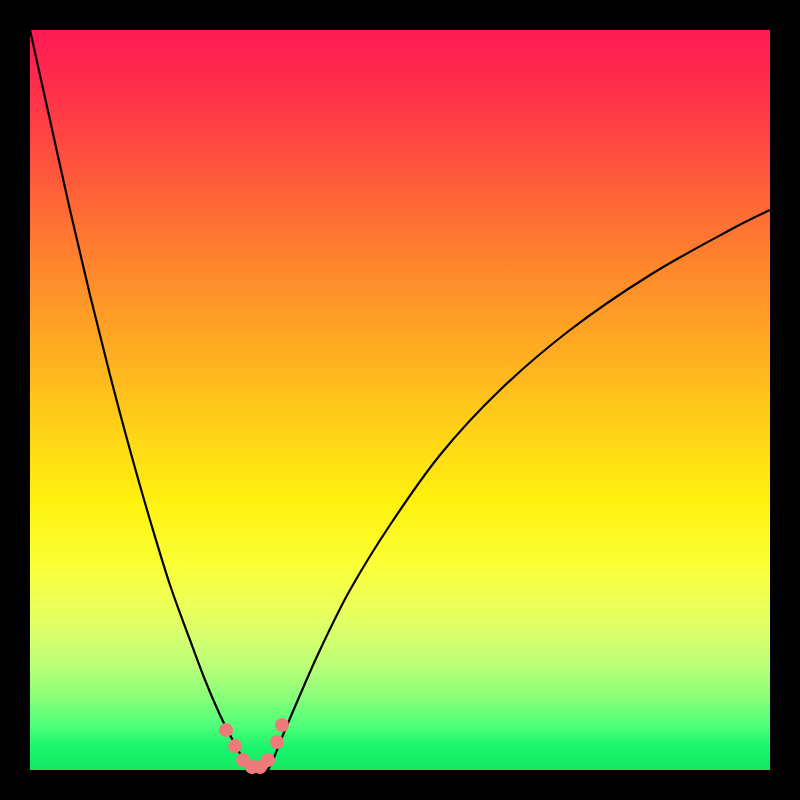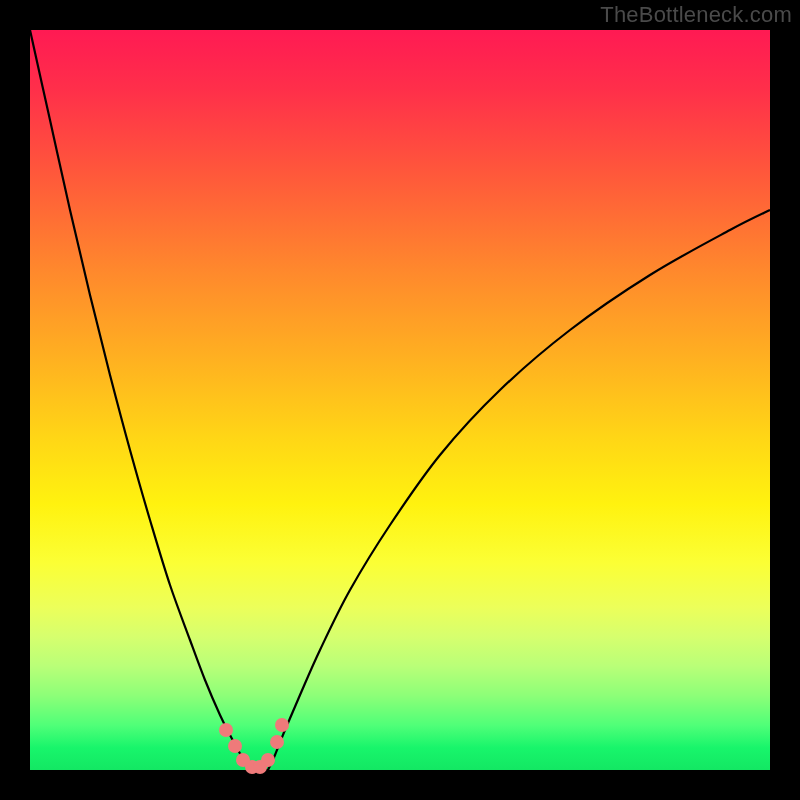--- a/index.html
+++ b/index.html
@@ -59,21 +59,20 @@
     font-weight: 500;
     letter-spacing: 0.2px;
     user-select: none;
   }
 </style>
 </head>
 <body>
 
 <div class="frame">
 
-  <div class="watermark">TheBottleneck.com</div>
 
   <div class="plot-area">
     <svg class="curve" viewBox="0 0 740 740">
       <path id="series-left" fill="none" stroke="#000000" stroke-width="2.2" d="M0,0 C3.3,15.0 13.3,60.0 20,90 C26.7,120.0 33.3,150.8 40,180 C46.7,209.2 53.3,237.5 60,265 C66.7,292.5 73.3,319.2 80,345 C86.7,370.8 93.3,395.8 100,420 C106.7,444.2 113.3,467.5 120,490 C126.7,512.5 133.3,535.0 140,555 C146.7,575.0 154.2,594.2 160,610 C165.8,625.8 170.0,637.5 175,650 C180.0,662.5 185.8,675.8 190,685 C194.2,694.2 197.0,699.2 200,705 C203.0,710.8 205.7,715.8 208,720 C210.3,724.2 212.3,727.2 214,730 C215.7,732.8 217.0,735.3 218,737 C219.0,738.7 219.7,739.5 220,740"></path>
       <path id="series-floor" fill="none" stroke="#000000" stroke-width="2.2" d="M220,740 C220.7,740.0 222.7,740.0 224,740 C225.3,740.0 226.7,740.0 228,740 C229.3,740.0 230.7,740.0 232,740 C233.3,740.0 235.0,740.0 236,740 C237.0,740.0 237.7,740.0 238,740"></path>
       <path id="series-right" fill="none" stroke="#000000" stroke-width="2.2" d="M238,740 C239.2,737.5 242.2,731.7 245,725 C247.8,718.3 250.8,710.0 255,700 C259.2,690.0 264.2,678.3 270,665 C275.8,651.7 281.7,637.5 290,620 C298.3,602.5 308.3,580.8 320,560 C331.7,539.2 345.0,517.5 360,495 C375.0,472.5 391.7,447.5 410,425 C428.3,402.5 448.3,380.8 470,360 C491.7,339.2 515.0,319.2 540,300 C565.0,280.8 593.3,261.7 620,245 C646.7,228.3 680.0,210.8 700,200 C720.0,189.2 733.3,183.3 740,180"></path>
       <g id="dots">
           <circle cx="196" cy="700" r="7" fill="#ef7a7a"></circle>
           <circle cx="205" cy="716" r="7" fill="#ef7a7a"></circle>
           <circle cx="213" cy="730" r="7" fill="#ef7a7a"></circle>

